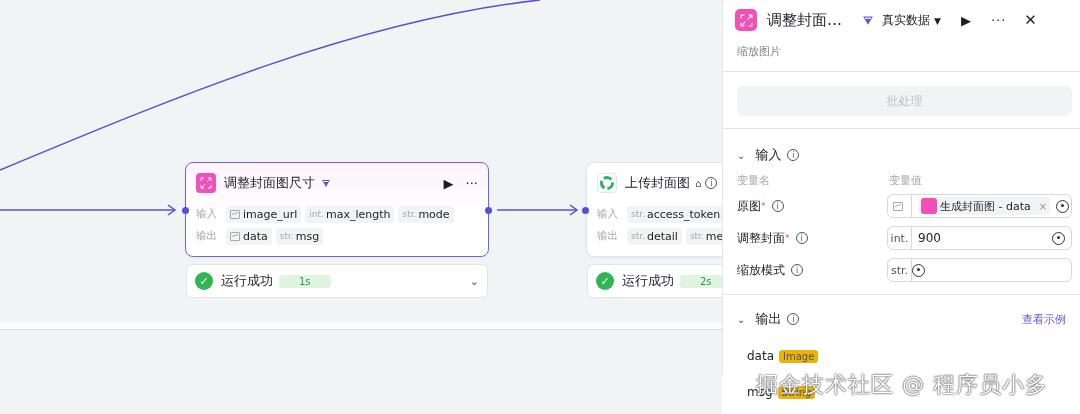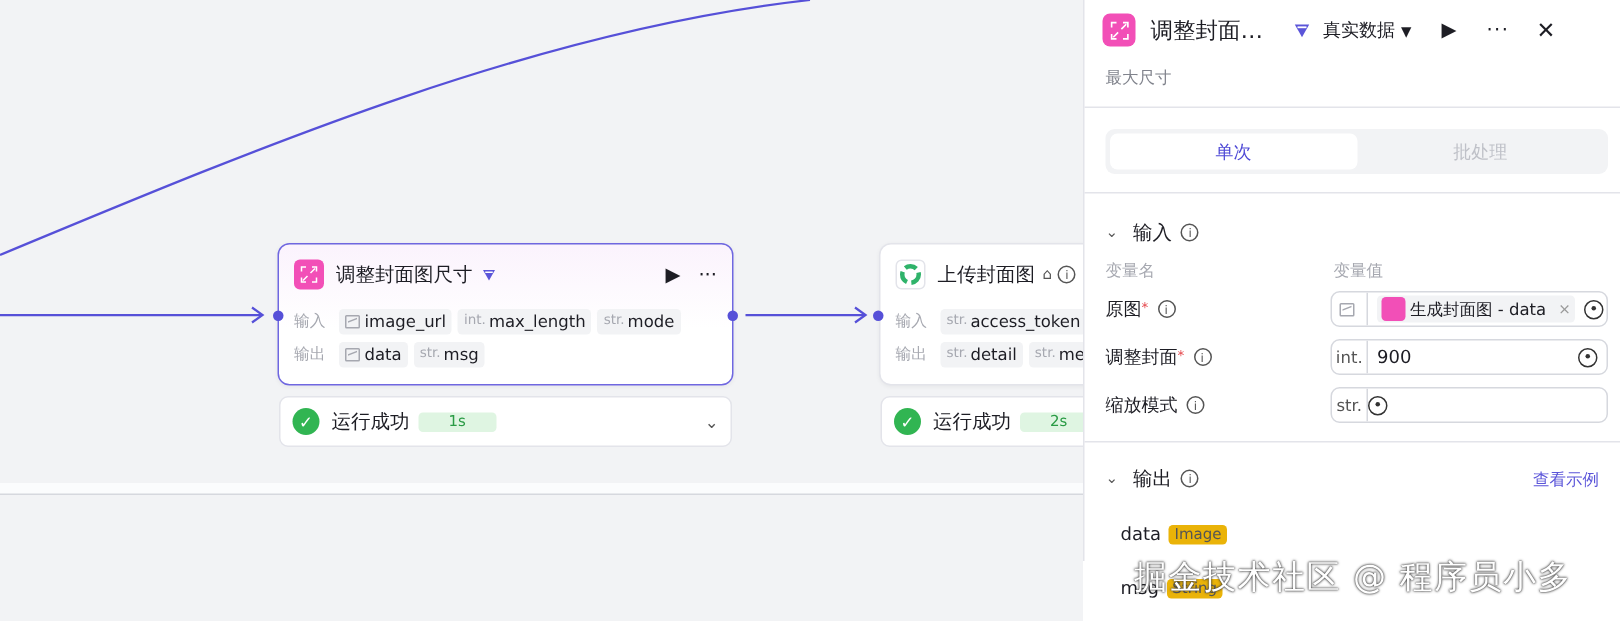--- a/index.html
+++ b/index.html
@@ -187,25 +187,24 @@
     <span class="p-title">调整封面…</span>
     <svg class="p-gem" viewBox="0 0 10 10">
         <path d="M1 2h8l-4 7z" fill="#5b55d9"></path>
         <rect x="2.5" y="3" width="5" height="1" fill="#fff"></rect>
       </svg>
     <span class="p-data"><span>真实数据</span><span class="p-caret">▼</span></span>
     <span class="p-play">▶</span>
     <span class="p-more">···</span>
     <span class="p-close">✕</span>
   </div>
-  <div class="p-desc">最大尺寸</div>
+  <div class="p-desc">缩放图片</div>
   <div class="hr"></div>
 
   <div class="seg">
-    <div class="on">单次</div>
     <div class="off">批处理</div>
   </div>
   <div class="hr" style="margin-top:12px"></div>
 
   <div class="sec-head" style="margin-top:14px">
     <span class="caret">⌄</span>
     <span>输入</span>
     <span class="info">i</span>
   </div>
   <div class="cols">

